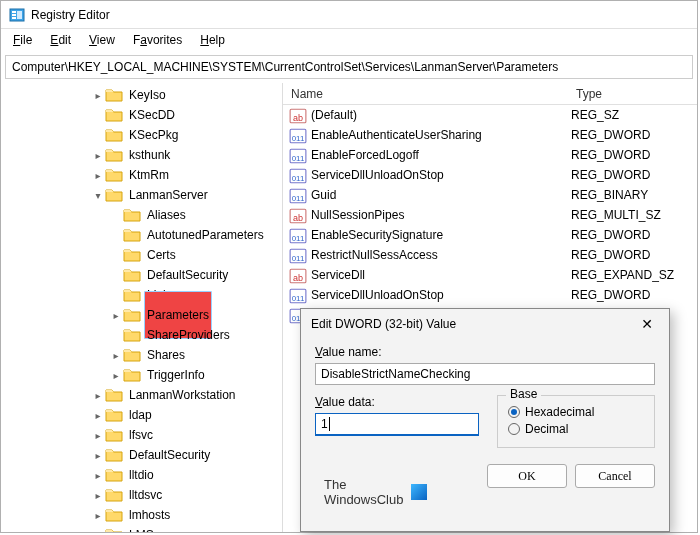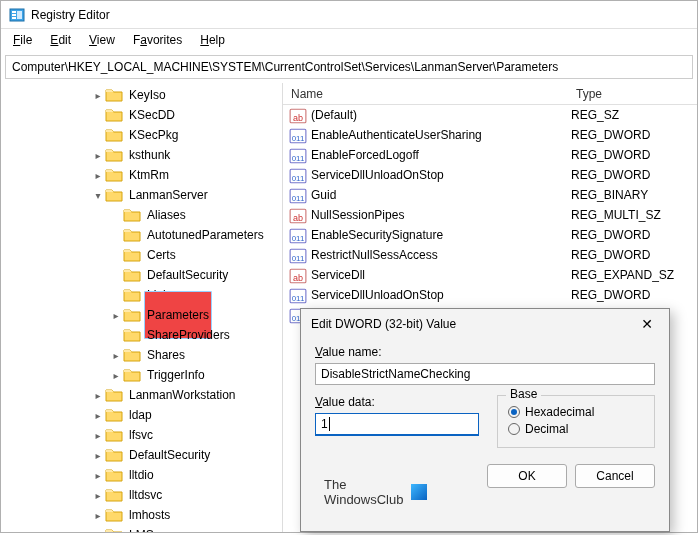--- a/index.html
+++ b/index.html
@@ -40,21 +40,21 @@
 .dlg-field { width: 100%; border: 1px solid #aaa; background: #fff; padding: 3px 5px; font-size: 12px; margin-bottom: 10px; }
 .dlg-row2 { display: flex; gap: 18px; }
 .dlg-left { flex: 1; }
 .dlg-valuedata { width: 100%; border: 1px solid #0a63c2; border-bottom: 2px solid #0a63c2; background: #fff; padding: 3px 5px; font-size: 12px; }
 .dlg-group { border: 1px solid #ccc; padding: 6px 10px 8px 10px; width: 158px; position: relative; }
 .dlg-group-title { position: absolute; top: -9px; left: 8px; background: #f3f3f3; padding: 0 4px; font-size: 12px; }
 .dlg-radio { display: flex; align-items: center; gap: 5px; font-size: 12px; margin: 3px 0; }
 .dlg-radio .rb { width: 12px; height: 12px; border-radius: 50%; border: 1px solid #666; display: inline-flex; align-items: center; justify-content: center; }
 .dlg-radio .rb.checked::after { content: ""; width: 6px; height: 6px; border-radius: 50%; background: #0a63c2; }
 .dlg-footer { display: flex; justify-content: flex-end; gap: 8px; padding: 6px 14px 0 14px; }
-.dlg-btn { min-width: 80px; height: 24px; border: 1px solid #aaa; background: #fdfdfd; border-radius: 3px; font-size: 12px; display: inline-flex; align-items: center; justify-content: center; cursor: default; }
+.dlg-btn { min-width: 80px; height: 24px; border: 1px solid #aaa; background: #fdfdfd; border-radius: 3px; font-size: 12px; display: inline-flex; align-items: center; justify-content: center; cursor: default; font-family: Liberation Serif, serif; }
 .watermark { position: absolute; left: 324px; top: 477px; display: flex; align-items: center; gap: 8px; font-size: 13px; color: #333; }
 .watermark .sq { width: 16px; height: 16px; background: linear-gradient(135deg,#3db7ff,#0a63c2); }
 </style>
 </head>
 <body>
 
 <div class="window">
   <div class="titlebar">
     <span class="title-icon">
       <svg viewBox="0 0 16 16">

